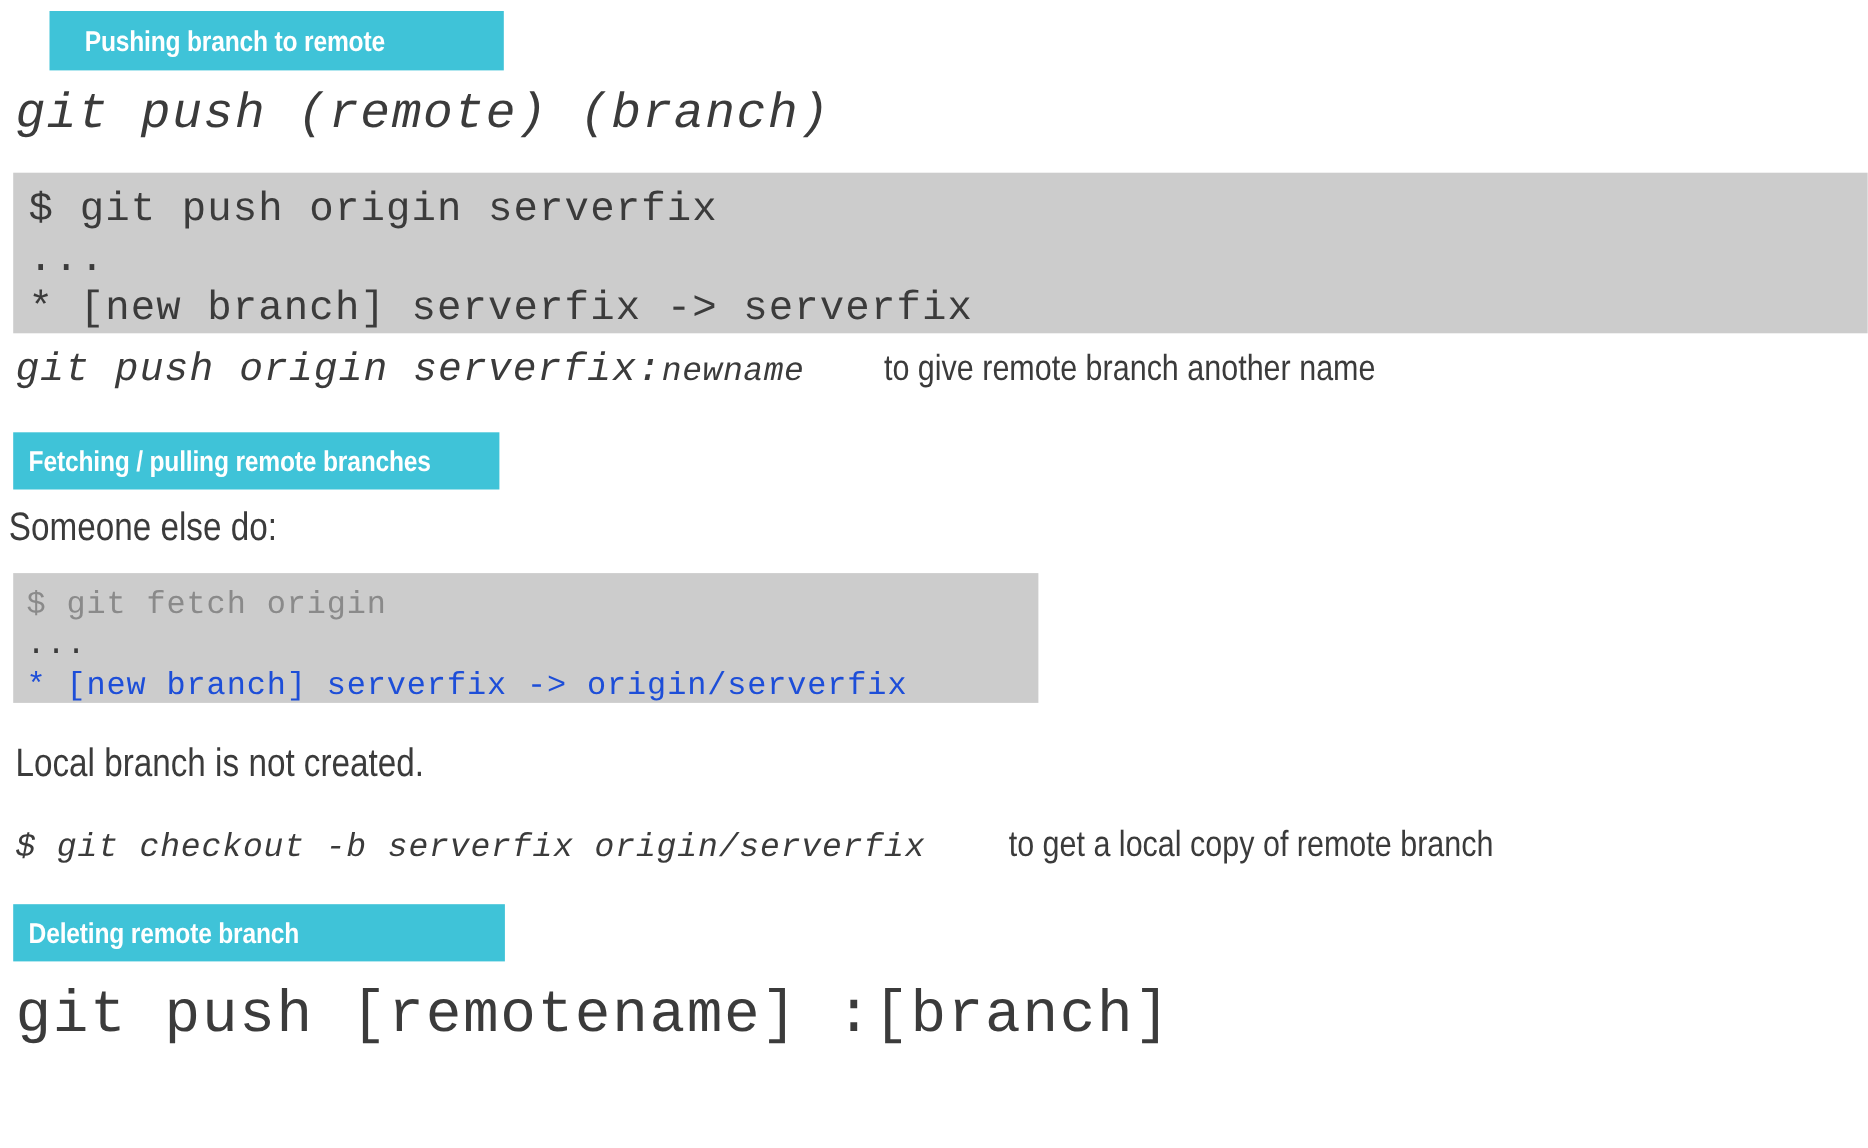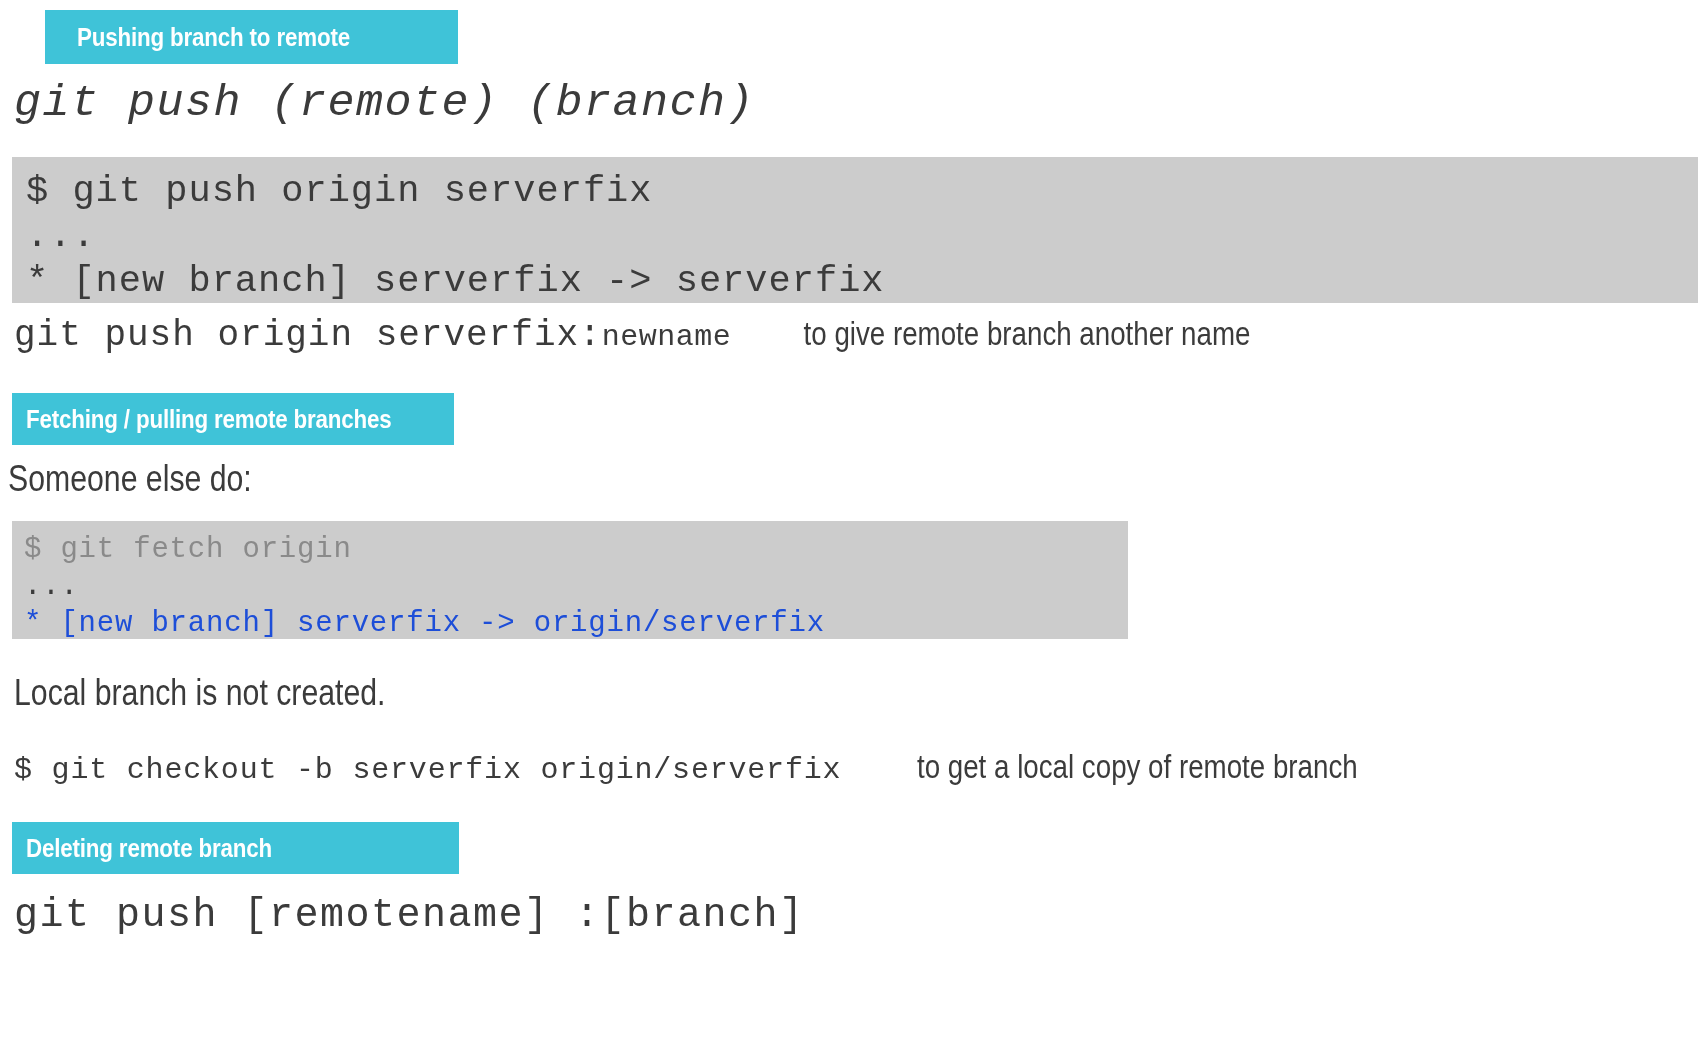--- a/index.html
+++ b/index.html
@@ -72,21 +72,21 @@
   }
   #block-push .code-line {
     font-size: 37px;
     line-height: 45px;
     letter-spacing: 1px;
   }
 
   #block-fetch {
     left: 12px;
     top: 521px;
-    width: 1116px;
+    width: 932px;
     height: 118px;
     padding: 10px 0 8px 12px;
   }
   #block-fetch .code-line {
     font-size: 29px;
     line-height: 37px;
     letter-spacing: 0.8px;
   }
   #block-fetch .dim { color: #8a8a8a; }
   #block-fetch .mid { color: #1d4ed8; }
@@ -103,35 +103,36 @@
     left: 14px;
     top: 78px;
     font-size: 45px;
     letter-spacing: 1.5px;
     font-style: italic;
   }
 
   #cmd-delete-syntax {
     left: 14px;
     top: 893px;
-    font-size: 40px;
+    font-size: 54px;
     letter-spacing: 1.5px;
   }
 
   
   .annotated-row {
     position: absolute;
     display: flex;
     align-items: baseline;
     white-space: nowrap;
   }
   .annotated-row .cmd {
     font-family: "Liberation Mono", "DejaVu Sans Mono", monospace;
     color: #3b3b3b;
     white-space: pre;
+    font-style: italic;
   }
   .annotated-row .note {
     font-family: "Liberation Sans", sans-serif;
     color: #3b3b3b;
     white-space: pre;
     transform: scaleX(0.84);
     transform-origin: left baseline;
   }
 
   #row-rename { left: 14px; top: 315px; }

